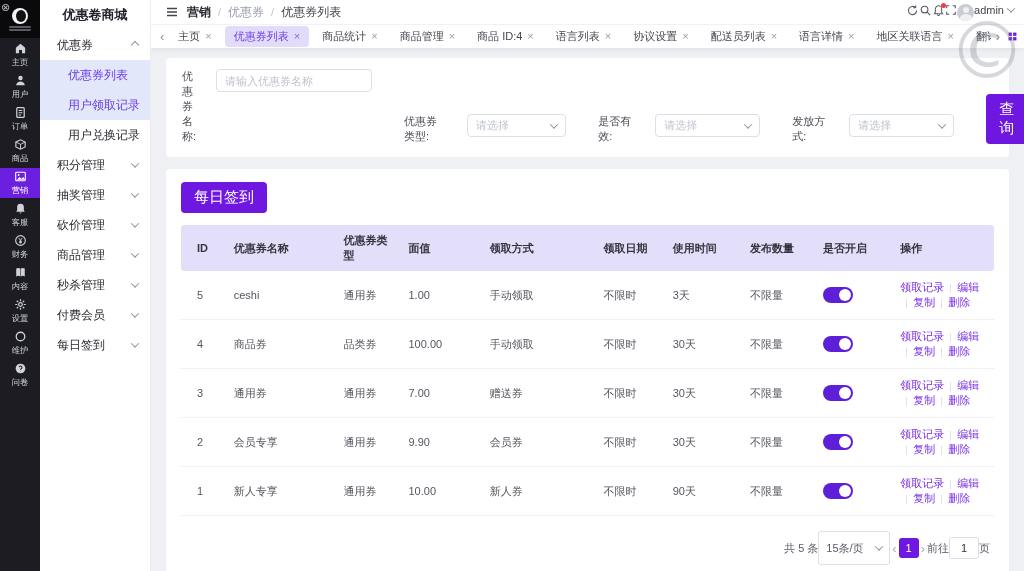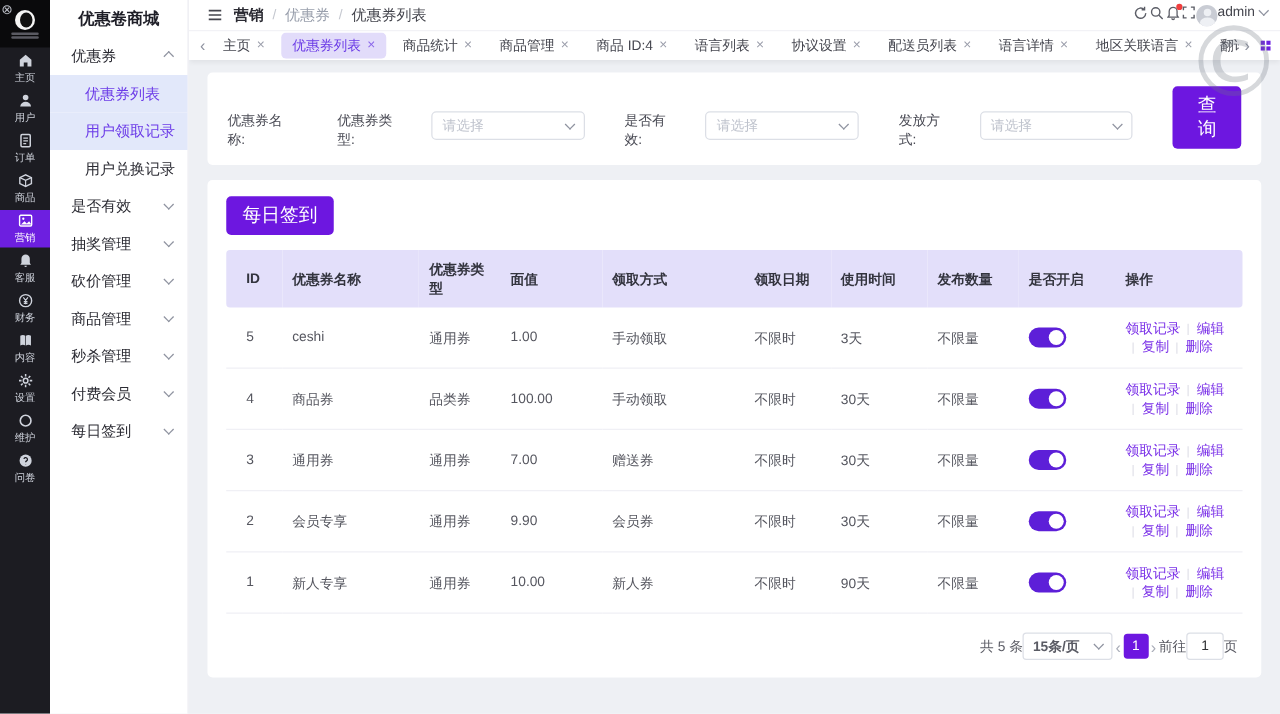--- a/index.html
+++ b/index.html
@@ -83,21 +83,21 @@
   th:nth-child(7),td:nth-child(7){width:9.5%;}  th:nth-child(8),td:nth-child(8){width:9%;}
   th:nth-child(9),td:nth-child(9){width:9.5%;}  th:nth-child(10),td:nth-child(10){width:12.5%;}
   .toggle { width:30px; height:16px; border-radius:9px; background:#cfd3dc; position:relative; display:inline-block; cursor:pointer; vertical-align:middle; }
   .toggle.on { background:#5d1fd8; }
   .toggle::after { content:""; position:absolute; left:2px; top:2px; width:12px; height:12px; border-radius:50%; background:#fff; }
   .toggle.on::after { left:auto; right:2px; }
   .act { color:#7a30e8; cursor:pointer; text-decoration:none; font-size:11px;font-family:Liberation Mono, monospace; }
   .sep { display:inline-block; width:1px; height:9px; background:#e2e2ea; margin:0 6px; vertical-align:middle; }
 
   .pagination { display:flex; align-items:center; justify-content:flex-end; margin-top:15px; padding-right:4px; color:#5a5b64; }
-  .psize { width:72px; height:22px; border:1px solid #dcdfe6; border-radius:3px; display:flex; align-items:center; justify-content:space-between; padding:4px 7px; color:#5a5b64; cursor:pointer;font-weight:bold; }
+  .psize { width:72px; height:22px; border:1px solid #dcdfe6; border-radius:3px; display:flex; align-items:center; justify-content:space-between; padding:16px 7px; color:#5a5b64; cursor:pointer; }
   .parrow { color:#a9adb8; font-size:13px; cursor:pointer; padding:0 2px; }
   .pnum { width:20px; height:20px; background:#6d17e0; color:#fff; border-radius:3px; display:flex; align-items:center; justify-content:center; cursor:pointer; }
   .goto-input { width:30px; height:22px; border:1px solid #dcdfe6; border-radius:3px; text-align:center; font-size:11px; color:#303133; font-family:inherit; outline:none; }
 
   
   .wm-copyright { position:absolute; left:948px; top:12px; font-size:78px; line-height:1; color:#6e7682; opacity:.28; z-index:10; pointer-events:none; font-family:"DejaVu Sans",sans-serif; }
   .wm-corner { position:absolute; left:1px; top:1px; font-size:11px; color:#b9bcc4; z-index:12; pointer-events:none; }
 </style>
 </head>
 <body>
@@ -223,21 +223,21 @@
   </div>
       <div class="sub-item active">
     <span>用户领取记录</span>
   </div>
       <div class="sub-item">
     <span>用户兑换记录</span>
   </div>
     </div>
   <div>
       <div class="side-group">
-    <span>是否有效</span>
+    <span>积分管理</span>
     <span class="chev down"></span>
   </div>
       <div class="side-group">
     <span>抽奖管理</span>
     <span class="chev down"></span>
   </div>
       <div class="side-group">
     <span>砍价管理</span>
     <span class="chev down"></span>
   </div>
@@ -351,20 +351,21 @@
           <rect x="2" y="7.8" width="4.2" height="4.2" fill="currentColor"></rect>
           <rect x="7.8" y="7.8" width="4.2" height="4.2" fill="currentColor"></rect>
         </svg></span>
   </div>
 
   <div class="content">
 
     <section class="card filter-card">
       <div class="f-field">
         <span class="f-label">优惠券名称:</span>
+        <input class="f-input" type="text" placeholder="请输入优惠券名称" style="">
       </div>
       <div class="f-field">
         <span class="f-label">优惠券类型:</span>
         <div class="f-select">
           <span>请选择</span>
           <span class="chev down"></span>
         </div>
       </div>
       <div class="f-field">
         <span class="f-label">是否有效:</span>

